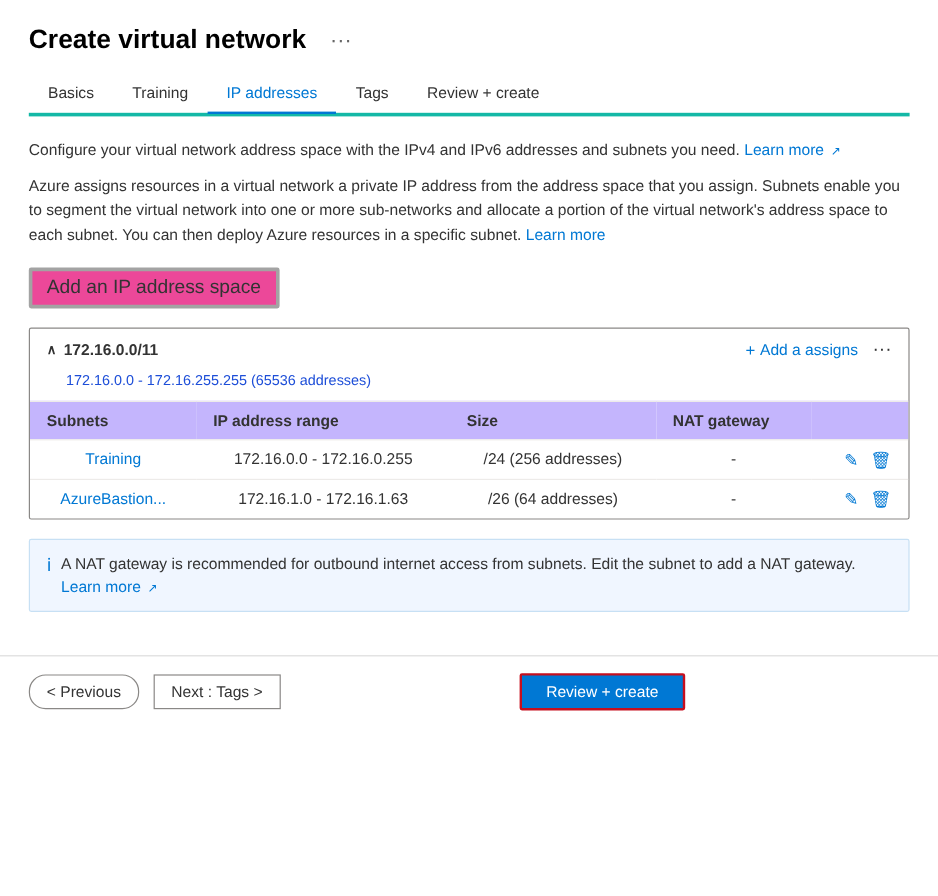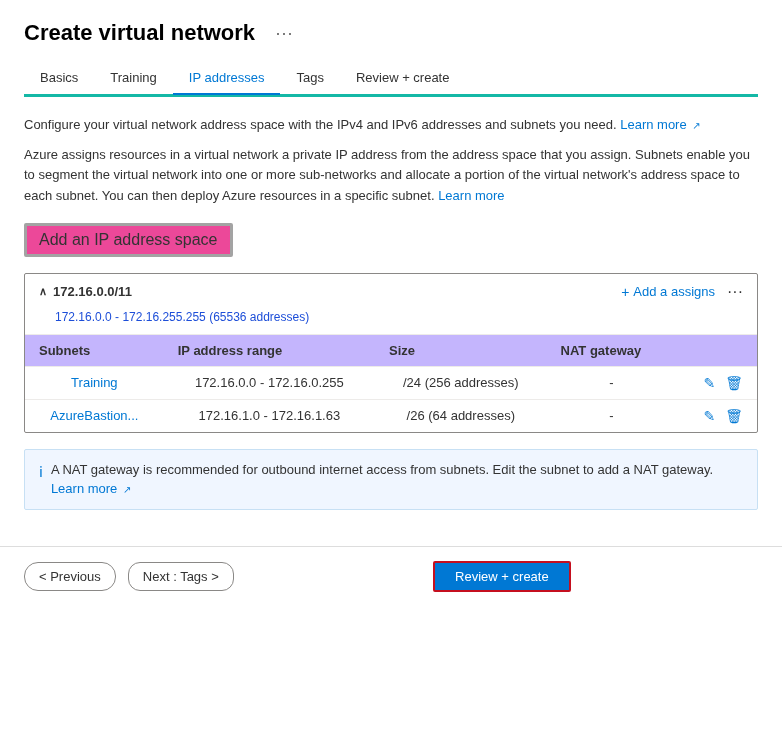--- a/index.html
+++ b/index.html
@@ -217,21 +217,21 @@
       cursor: pointer;
       border-radius: 14px;
     }
     .btn-next {
       background: #fff;
       border: 1px solid #8a8886;
       color: #333;
       padding: 6px 14px;
       font-size: 13px;
       cursor: pointer;
-      border-radius: 12px;
+      border-radius: 0;
     }
     .btn-review-create {
       background: #0078d4;
       border: 2px solid #c50f1f;
       color: #fff;
       padding: 6px 20px;
       font-size: 13px;
       cursor: pointer;
       border-radius: 2px;
       font-weight: 500;

